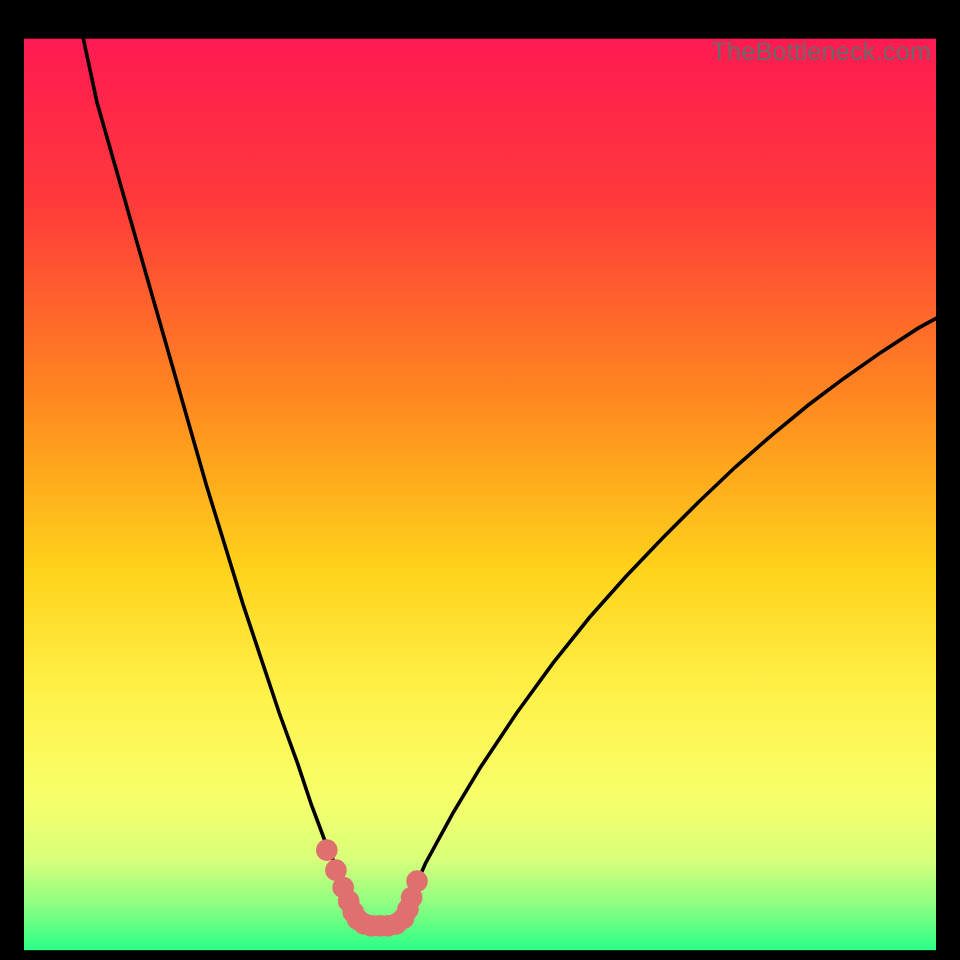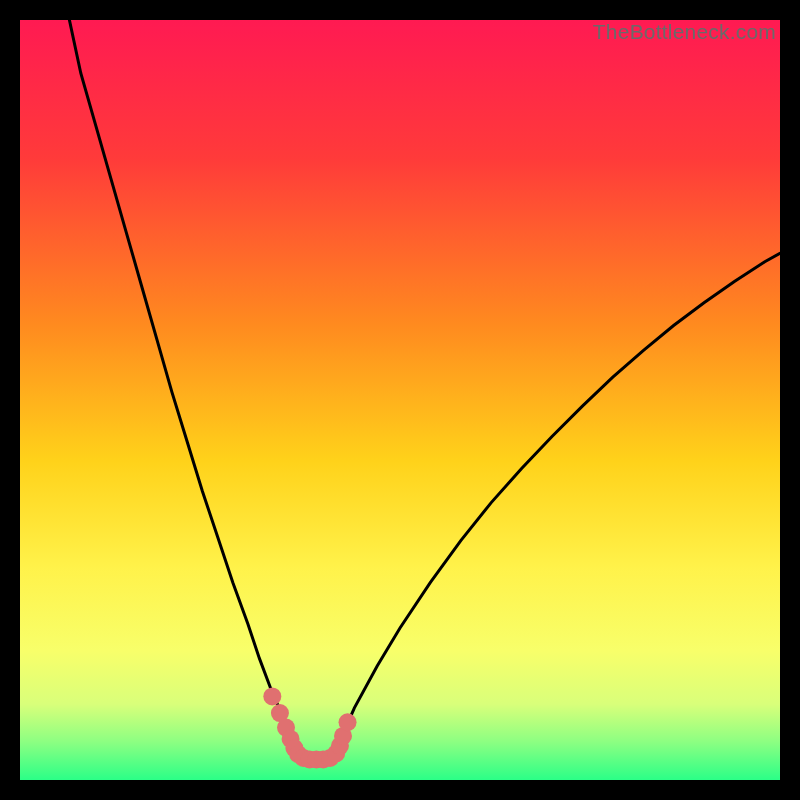--- a/index.html
+++ b/index.html
@@ -7,21 +7,21 @@
     padding: 0;
     width: 800px;
     height: 800px;
     background: #000;
     overflow: hidden;
     font-family: Arial, Helvetica, sans-serif;
   }
   .frame {
     position: absolute;
     left: 20px;
-    top: 20px;
+    top: 32px;
     width: 760px;
     height: 760px;
     background: #000;
   }
   .plot-area {
     position: absolute;
     left: 0;
     top: 0;
     width: 760px;
     height: 760px;

